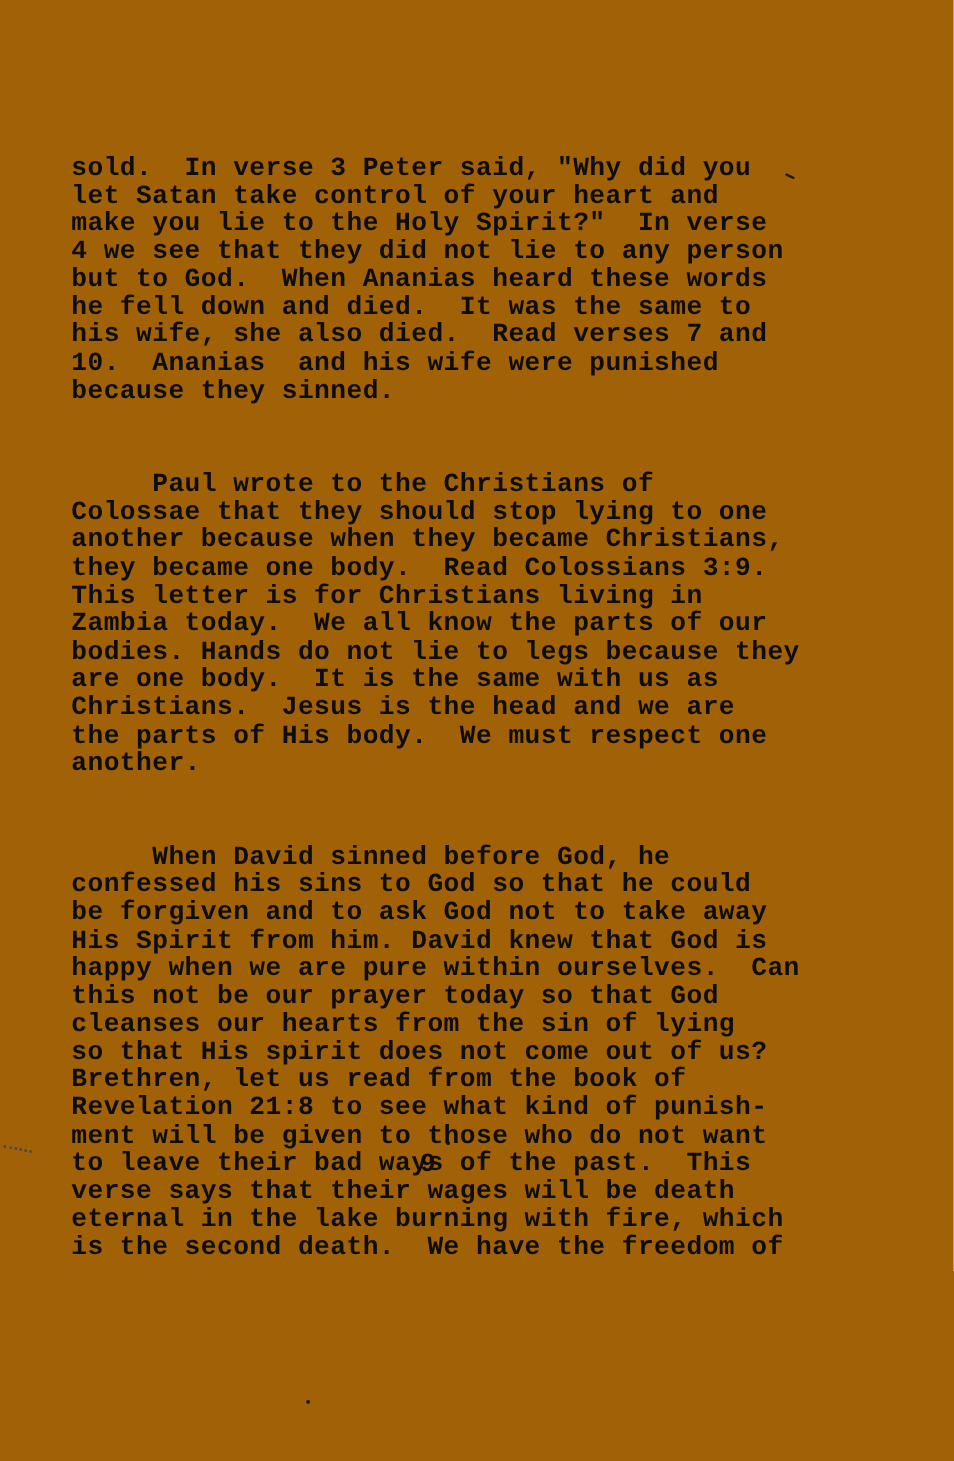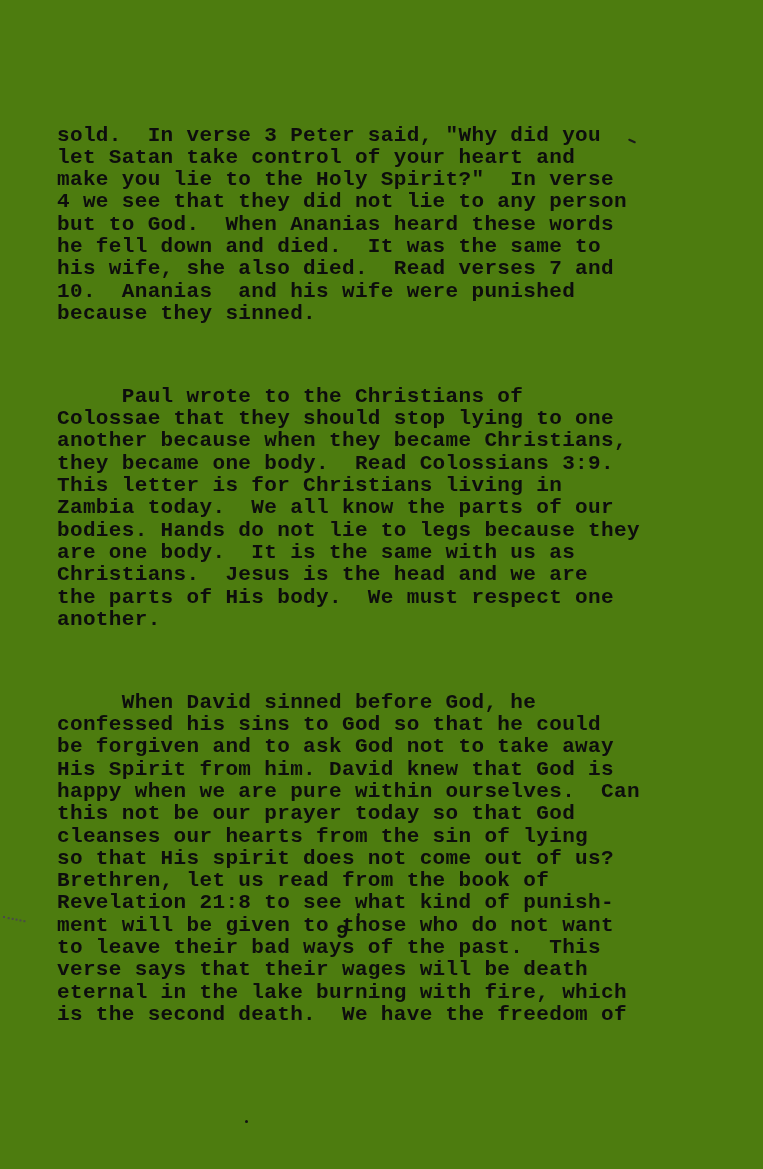--- a/index.html
+++ b/index.html
@@ -9,41 +9,41 @@
   }
   body {
     width: 763px;
     height: 1169px;
     position: relative;
     font-family: "Liberation Mono", "DejaVu Sans Mono", monospace;
   }
   .page {
     position: absolute;
     inset: 0;
-    background: #4d7c0f;
+    background: #a16207;
     overflow: hidden;
     padding-left: 12px;
   }
   .textblock {
     position: absolute;
     left: 57px;
     top: 80px;
     width: 600px;
     font-size: 21px;
     line-height: 22.3px;
     font-weight: 700;
     letter-spacing: 0.35px;
     color: #0d0d0d;
     white-space: pre;
   }
   .para {
     margin: 0;
   }
   .para + .para {
-    margin-top: 16px;
+    margin-top: 8px;
   }
   .pagenum {
     position: absolute;
     left: 336px;
     top: 921px;
     font-size: 21px;
     font-weight: 700;
     color: #0d0d0d;
     letter-spacing: 0.35px;
   }

